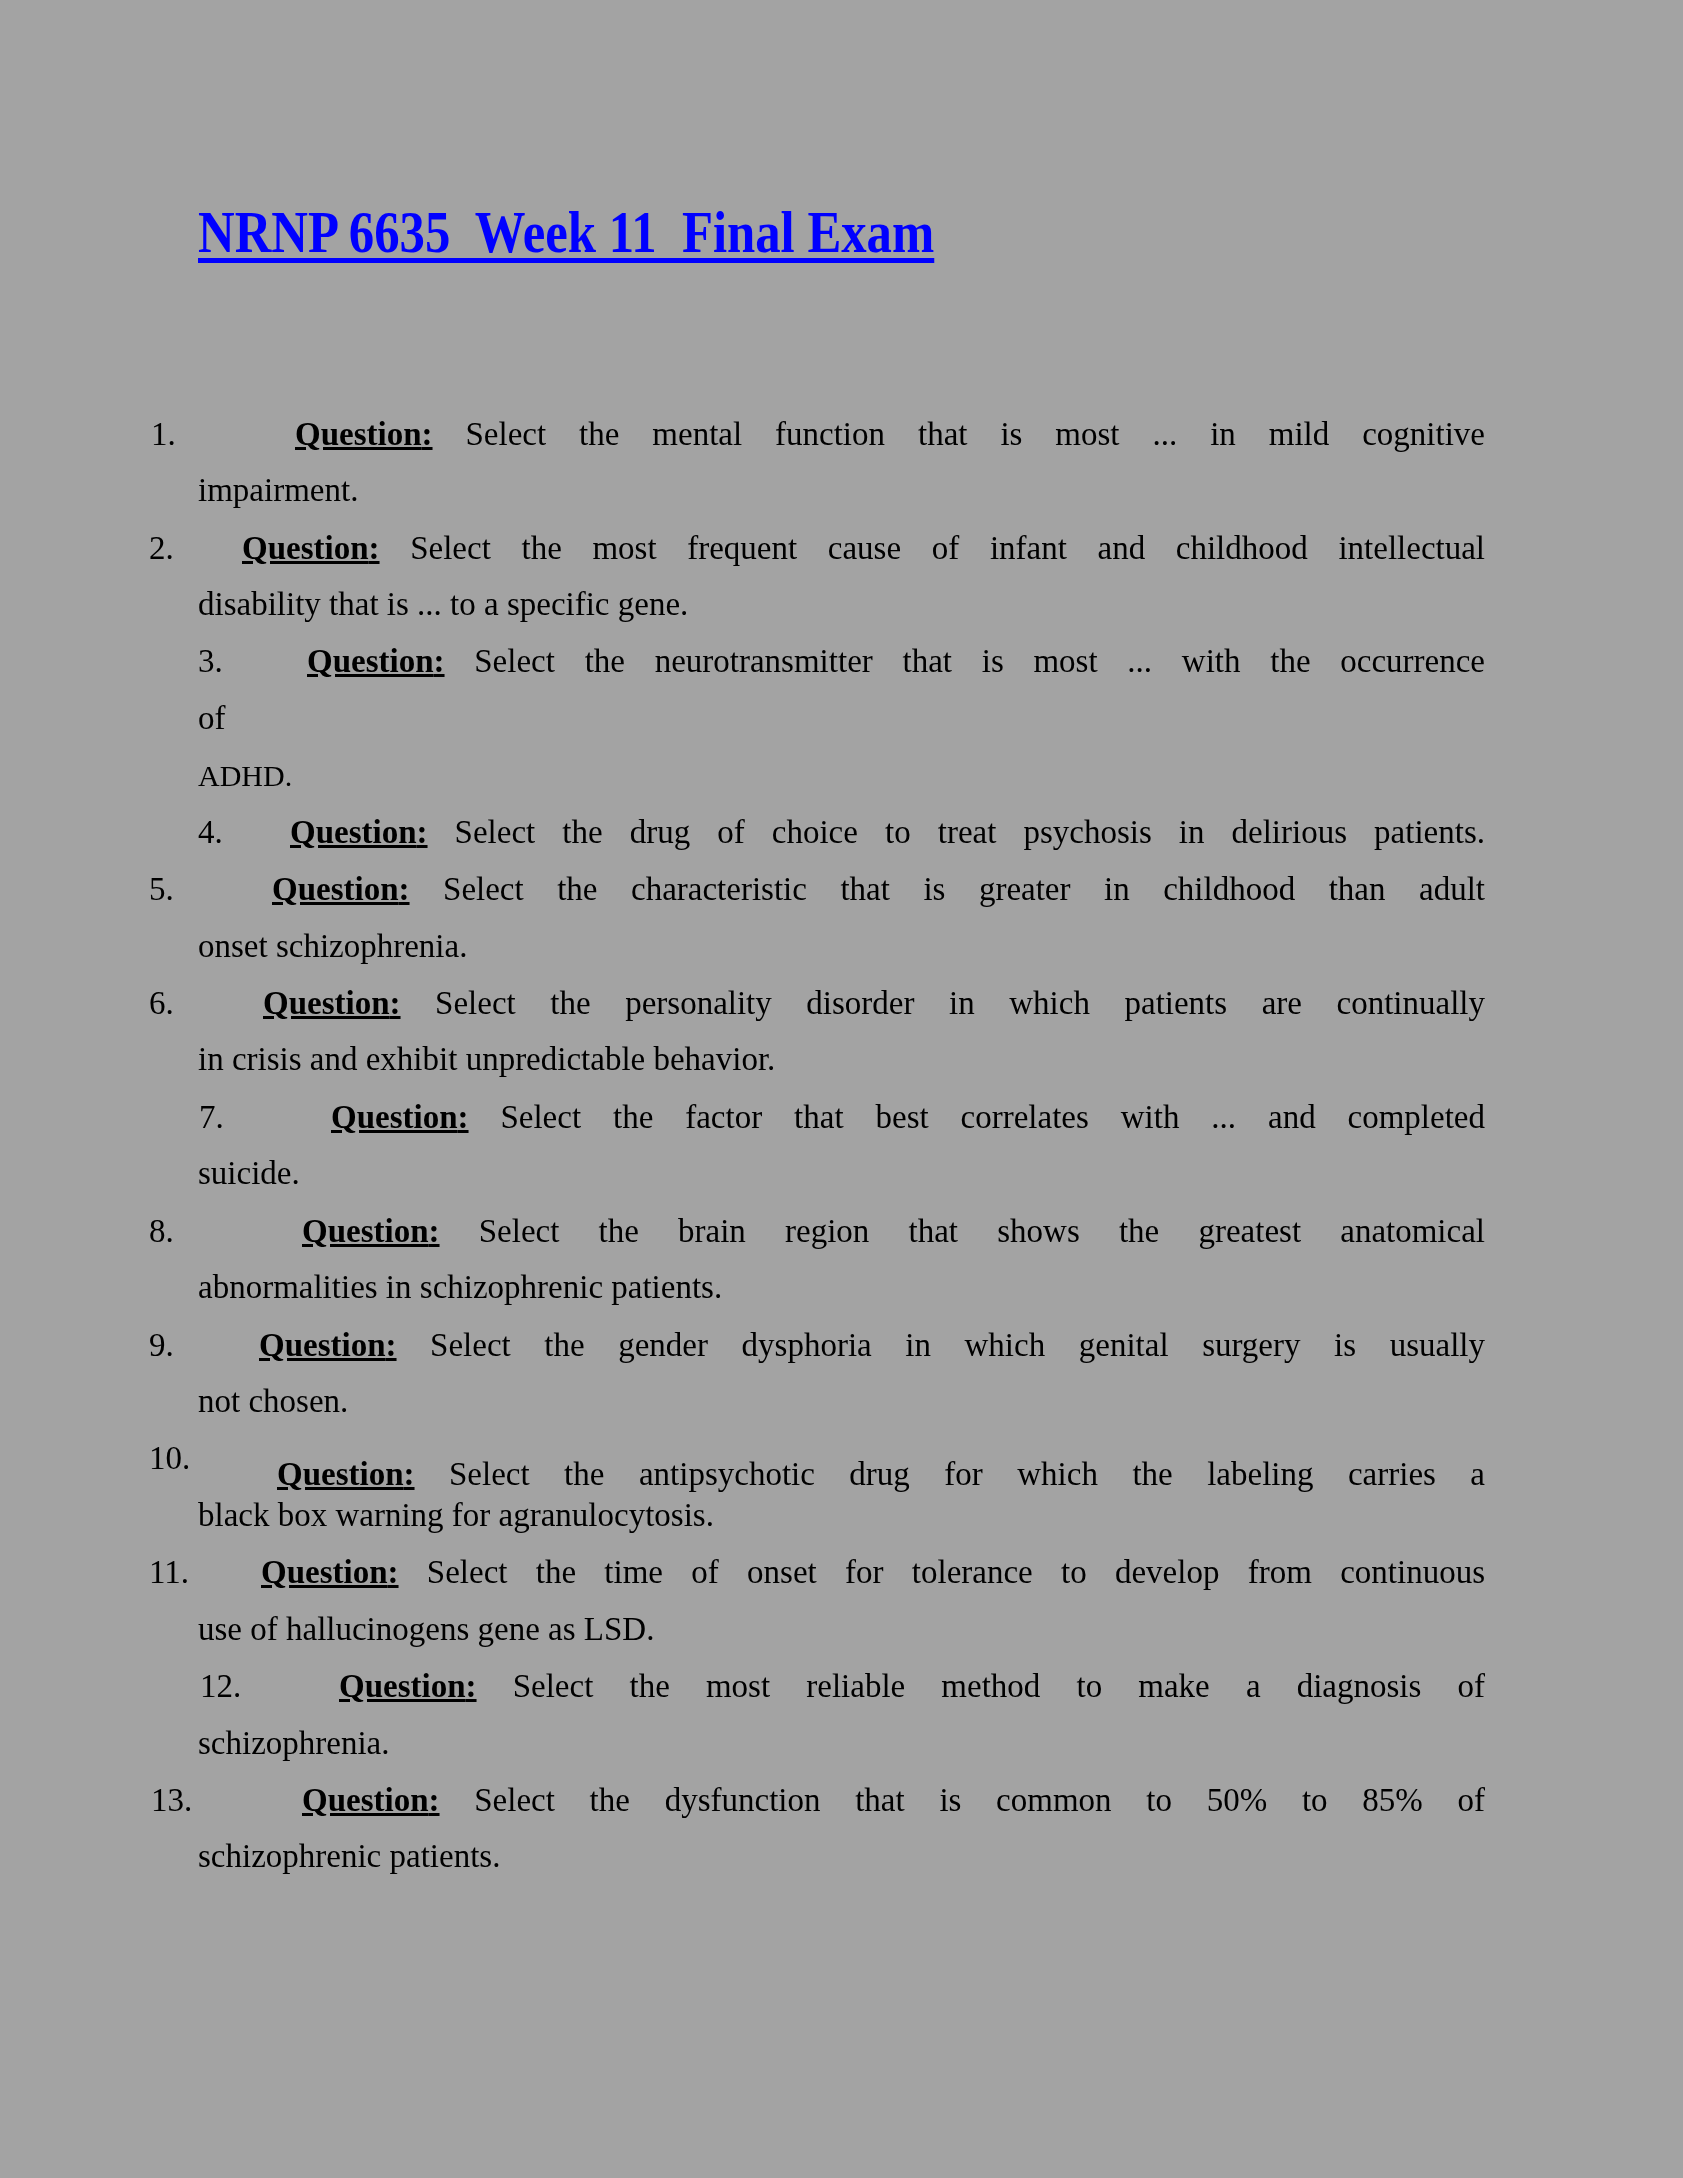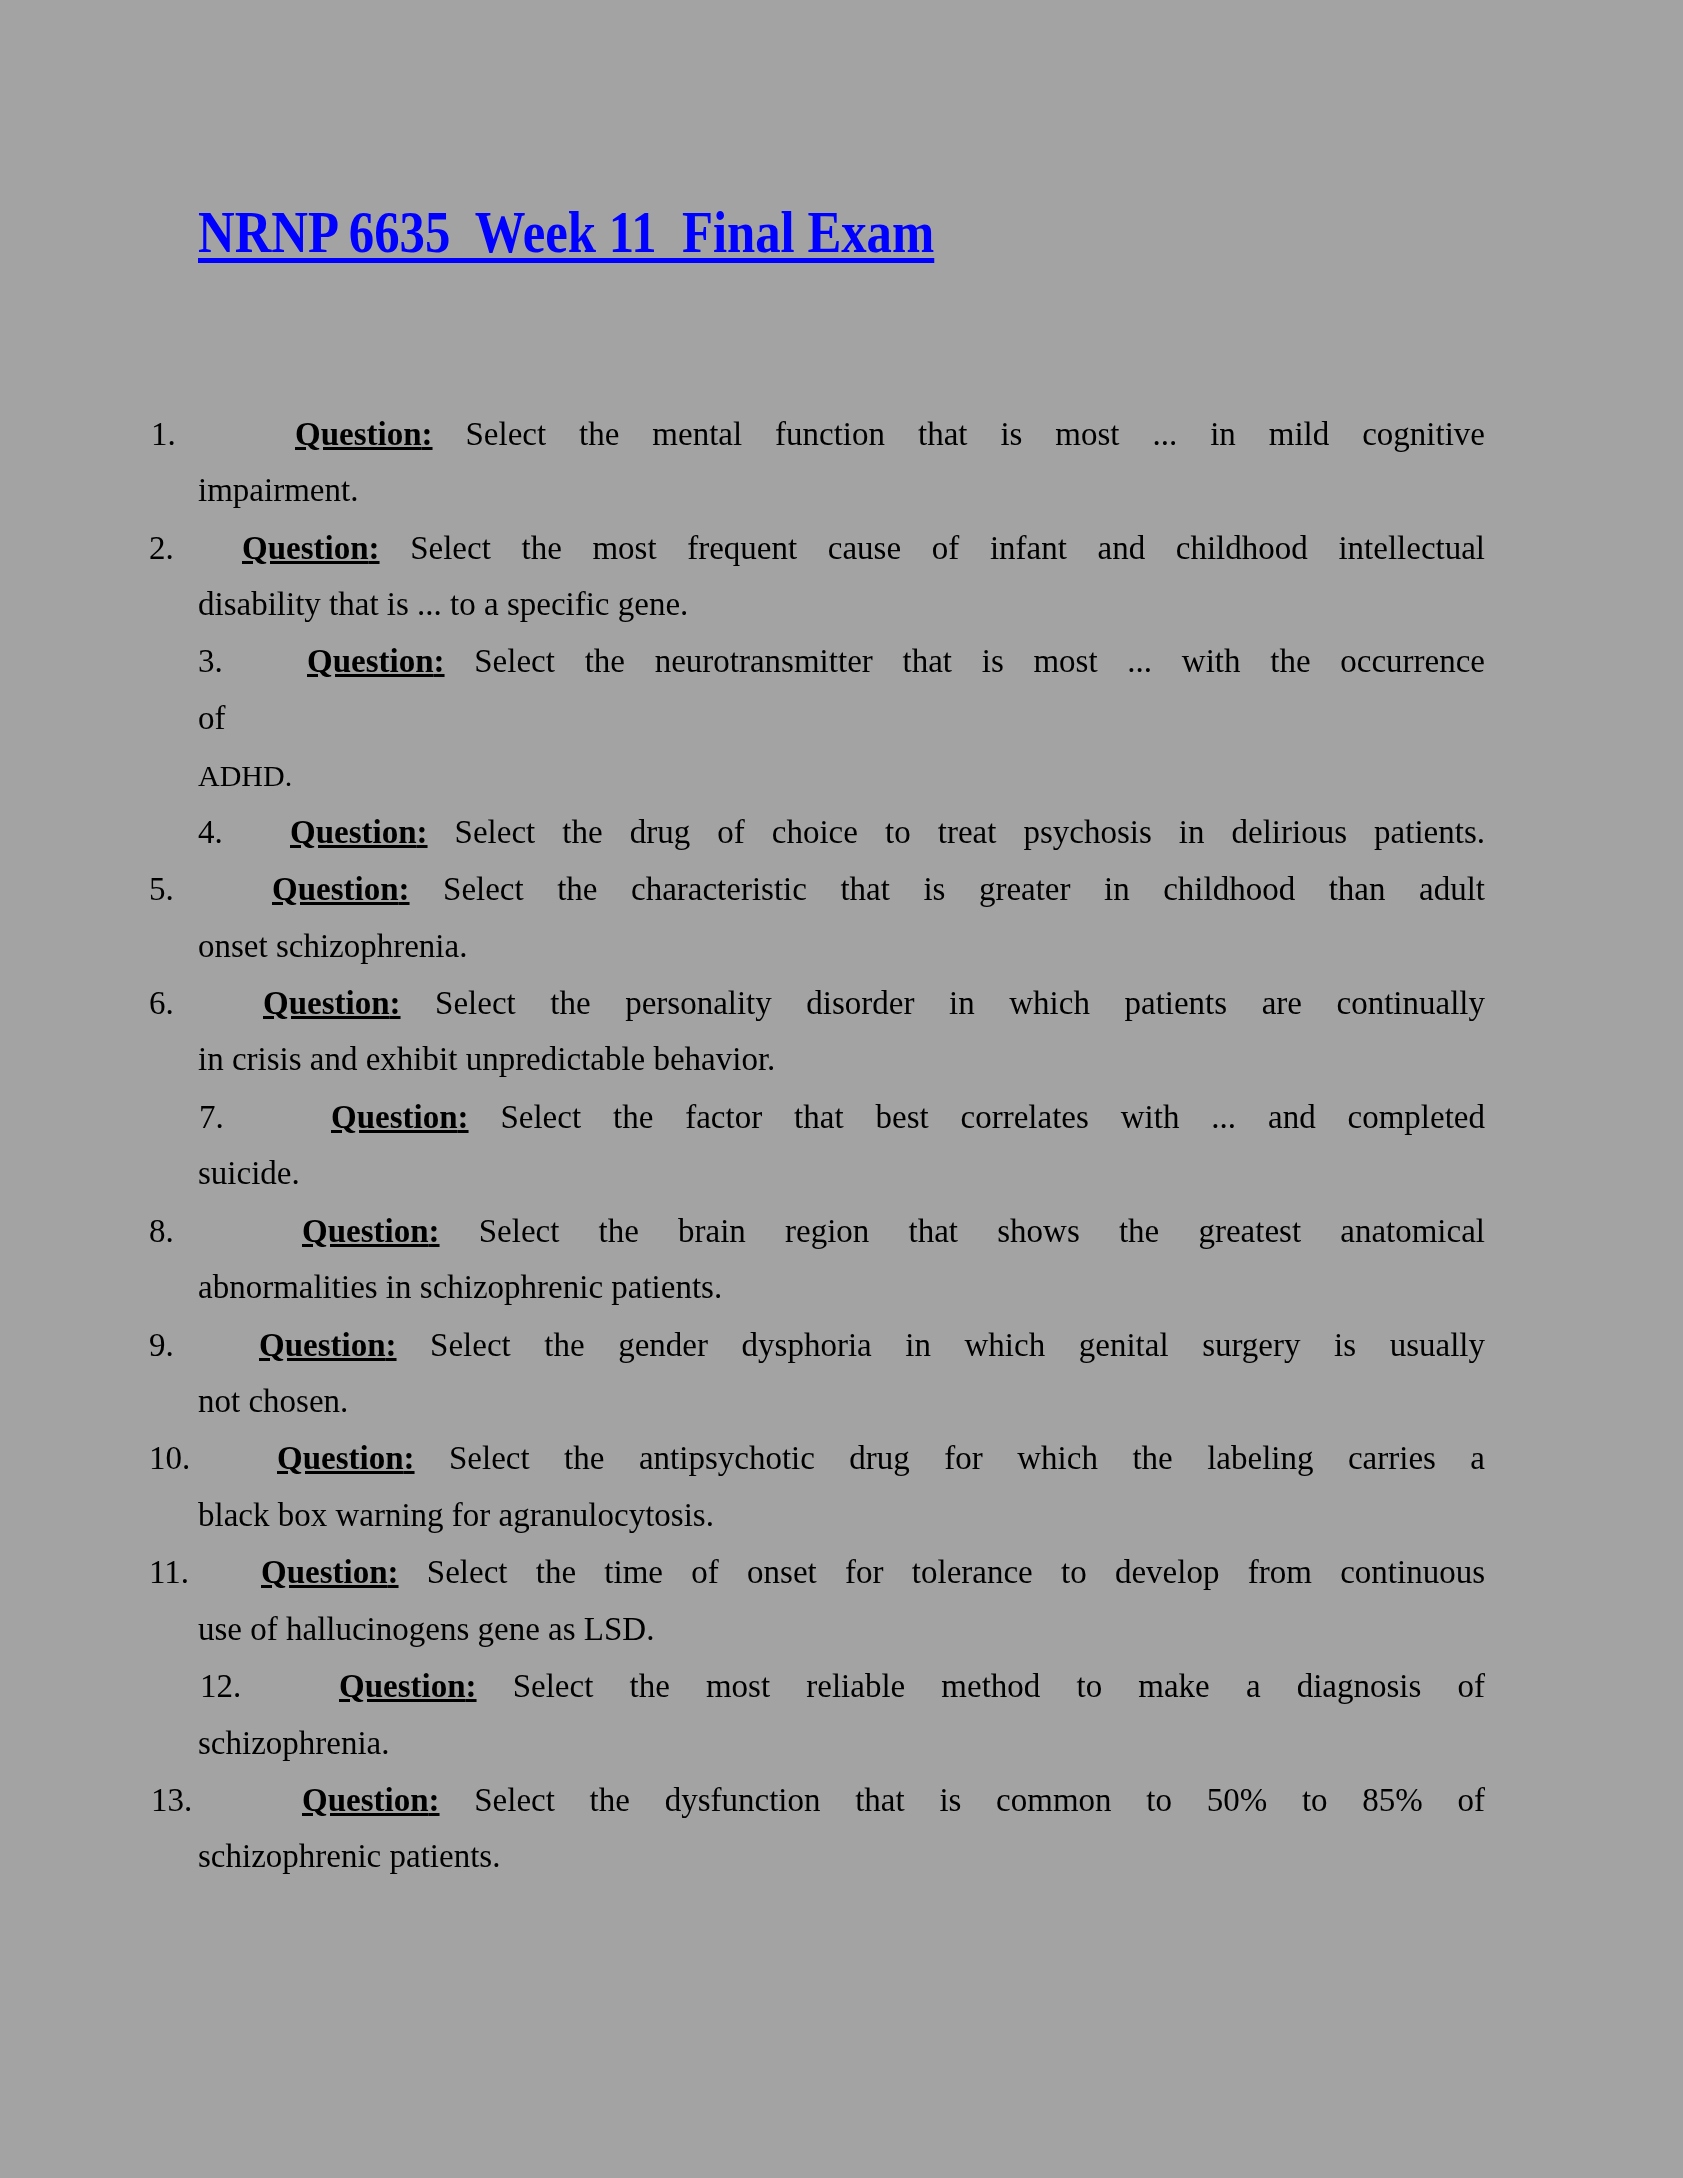--- a/index.html
+++ b/index.html
@@ -72,21 +72,21 @@
   <div class="line cont" style="top:1271px;">abnormalities in schizophrenic patients.</div>
 
   <div class="line" style="top:1329px;left:0;width:1683px;height:33px;">
     <span class="num" style="left:149px;">9.</span>
     <div class="first" style="left:259px;width:1226px;"><span class="q">Question</span><span class="q">:</span> <span>Select the gender dysphoria in which genital surgery is usually</span></div>
   </div>
   <div class="line cont" style="top:1385px;">not chosen.</div>
 
   <div class="line" style="top:1442px;left:0;width:1683px;height:33px;">
     <span class="num" style="left:149px;">10.</span>
-    <div class="first" style="left:277px;width:1208px;"><span class="q">Question</span><span class="q">:</span> <span>Select the antipsychotic drug for which the labeling carries a</span></div>
+    <div class="first" style="left:277px;width:1208px;margin-top:16px;"><span class="q">Question</span><span class="q">:</span> <span>Select the antipsychotic drug for which the labeling carries a</span></div>
   </div>
   <div class="line cont" style="top:1499px;">black box warning for agranulocytosis.</div>
 
   <div class="line" style="top:1556px;left:0;width:1683px;height:33px;">
     <span class="num" style="left:149px;">11.</span>
     <div class="first" style="left:261px;width:1224px;"><span class="q">Question</span><span class="q">:</span> <span>Select the time of onset for tolerance to develop from continuous</span></div>
   </div>
   <div class="line cont" style="top:1613px;">use of hallucinogens gene as LSD.</div>
 
   <div class="line" style="top:1670px;left:0;width:1374px;height:33px;">

